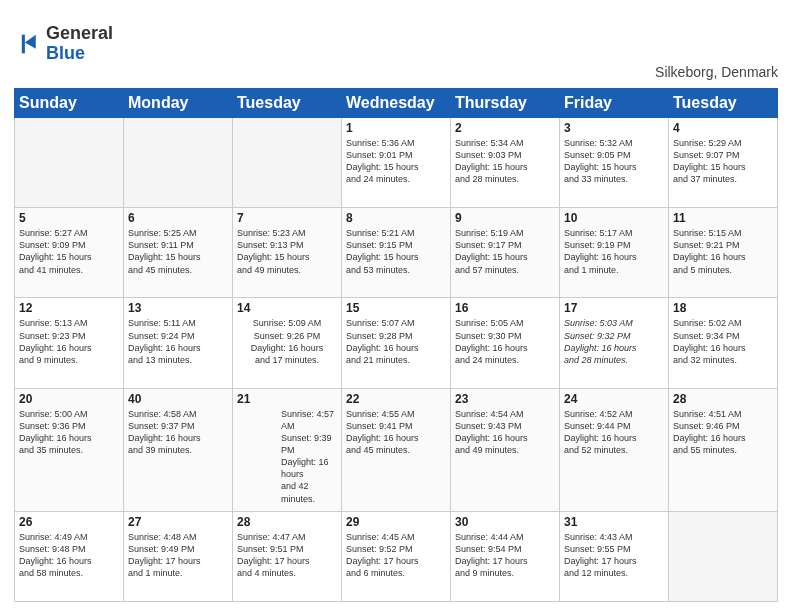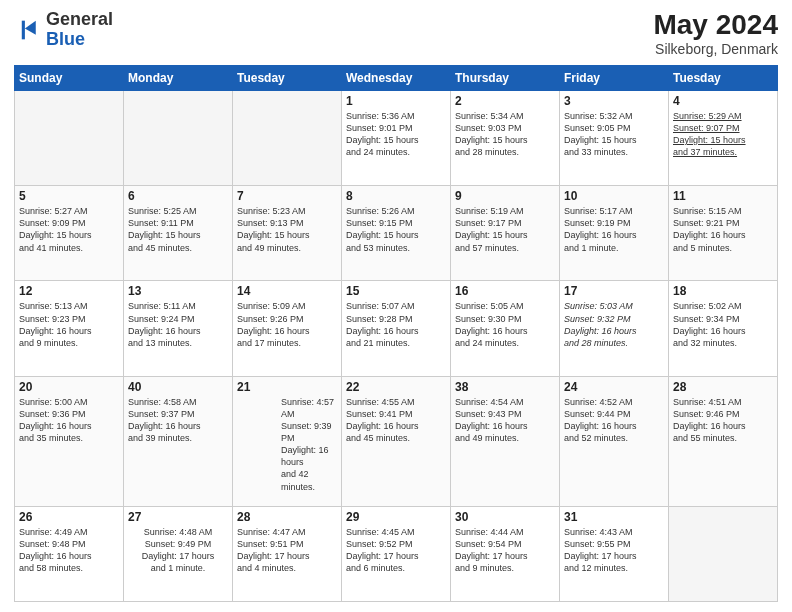--- a/index.html
+++ b/index.html
@@ -9,21 +9,21 @@
       width: 792px;
       height: 612px;
       overflow: hidden;
     }
     .page {
       width: 792px;
       height: 612px;
       background: #fff;
       display: flex;
       flex-direction: column;
-      padding: 10px 14px 10px 14px;
+      padding: 24px 14px 10px 14px;
     }
     .header {
       display: flex;
       justify-content: space-between;
       align-items: flex-start;
       margin-bottom: 8px;
     }
     .logo {
       display: flex;
       align-items: center;
@@ -45,32 +45,33 @@
     }
     .month-year {
       font-size: 28px;
       font-weight: bold;
       color: #222;
       line-height: 1.1;
     }
     .location {
       font-size: 14px;
       color: #444;
+      margin-top: 40px;
     }
     .calendar {
       flex: 1;
       border: 1px solid #ccc;
       border-collapse: collapse;
       width: 100%;
       table-layout: fixed;
     }
     .calendar th {
       background: #1a5fb4;
       color: #fff;
-      font-size: 12px;
+      font-size: 16px;
       font-weight: bold;
       padding: 5px 4px;
       text-align: left;
       border: 1px solid #1a5fb4;
     }
     .calendar td {
       border: 1px solid #ccc;
       vertical-align: top;
       padding: 3px 4px;
       font-size: 9.5px;
@@ -106,21 +107,20 @@
 
         <polygon points="28,6 28,24 14,16" fill="#1a5fb4"></polygon>
         <rect x="10" y="6" width="4" height="24" fill="#1a5fb4"></rect>
       </svg>
       <div class="logo-text">
         <span class="logo-general">General</span><br>
         <span class="logo-blue">Blue</span>
       </div>
     </div>
     <div class="title-block">
-      <div class="month-year">May 2024</div>
       <div class="location">Silkeborg, Denmark</div>
     </div>
   </div>
 
   <table class="calendar">
     <thead>
       <tr>
       <th>Sunday</th>
           <th>Monday</th>
           <th>Tuesday</th>
@@ -151,21 +151,21 @@
           </td>
           <td>
             <span class="day-num">3</span>
             <div class="day-info" style="white-space: pre-line;">Sunrise: 5:32 AM
 Sunset: 9:05 PM
 Daylight: 15 hours
 and 33 minutes.</div>
           </td>
           <td>
             <span class="day-num">4</span>
-            <div class="day-info" style="white-space: pre-line; text-decoration: underline;">Sunrise: 5:29 AM
+            <div class="day-info" style="white-space: pre-line;">Sunrise: 5:29 AM
 Sunset: 9:07 PM
 Daylight: 15 hours
 and 37 minutes.</div>
           </td>
         </tr>
         <tr>
           <td>
             <span class="day-num">5</span>
             <div class="day-info" style="white-space: pre-line;">Sunrise: 5:27 AM
 Sunset: 9:09 PM
@@ -181,21 +181,21 @@
           </td>
           <td>
             <span class="day-num">7</span>
             <div class="day-info" style="white-space: pre-line;">Sunrise: 5:23 AM
 Sunset: 9:13 PM
 Daylight: 15 hours
 and 49 minutes.</div>
           </td>
           <td>
             <span class="day-num">8</span>
-            <div class="day-info" style="white-space: pre-line;">Sunrise: 5:26 AM
+            <div class="day-info" style="white-space: pre-line;">Sunrise: 5:21 AM
 Sunset: 9:15 PM
 Daylight: 15 hours
 and 53 minutes.</div>
           </td>
           <td>
             <span class="day-num">9</span>
             <div class="day-info" style="white-space: pre-line;">Sunrise: 5:19 AM
 Sunset: 9:17 PM
 Daylight: 15 hours
 and 57 minutes.</div>
@@ -225,21 +225,21 @@
           </td>
           <td>
             <span class="day-num">13</span>
             <div class="day-info" style="white-space: pre-line;">Sunrise: 5:11 AM
 Sunset: 9:24 PM
 Daylight: 16 hours
 and 13 minutes.</div>
           </td>
           <td>
             <span class="day-num">14</span>
-            <div class="day-info" style="white-space: pre-line;">Sunrise: 5:09 AM
+            <div class="day-info" style="white-space: pre-line; text-align: center;">Sunrise: 5:09 AM
 Sunset: 9:26 PM
 Daylight: 16 hours
 and 17 minutes.</div>
           </td>
           <td>
             <span class="day-num">15</span>
             <div class="day-info" style="white-space: pre-line;">Sunrise: 5:07 AM
 Sunset: 9:28 PM
 Daylight: 16 hours
 and 21 minutes.</div>
@@ -289,21 +289,21 @@
 and 42 minutes.</div>
           </td>
           <td>
             <span class="day-num">22</span>
             <div class="day-info" style="white-space: pre-line;">Sunrise: 4:55 AM
 Sunset: 9:41 PM
 Daylight: 16 hours
 and 45 minutes.</div>
           </td>
           <td>
-            <span class="day-num">38</span>
+            <span class="day-num">23</span>
             <div class="day-info" style="white-space: pre-line;">Sunrise: 4:54 AM
 Sunset: 9:43 PM
 Daylight: 16 hours
 and 49 minutes.</div>
           </td>
           <td>
             <span class="day-num">24</span>
             <div class="day-info" style="white-space: pre-line;">Sunrise: 4:52 AM
 Sunset: 9:44 PM
 Daylight: 16 hours
@@ -320,21 +320,21 @@
         <tr>
           <td>
             <span class="day-num">26</span>
             <div class="day-info" style="white-space: pre-line;">Sunrise: 4:49 AM
 Sunset: 9:48 PM
 Daylight: 16 hours
 and 58 minutes.</div>
           </td>
           <td>
             <span class="day-num">27</span>
-            <div class="day-info" style="white-space: pre-line; text-align: center;">Sunrise: 4:48 AM
+            <div class="day-info" style="white-space: pre-line;">Sunrise: 4:48 AM
 Sunset: 9:49 PM
 Daylight: 17 hours
 and 1 minute.</div>
           </td>
           <td>
             <span class="day-num">28</span>
             <div class="day-info" style="white-space: pre-line;">Sunrise: 4:47 AM
 Sunset: 9:51 PM
 Daylight: 17 hours
 and 4 minutes.</div>

